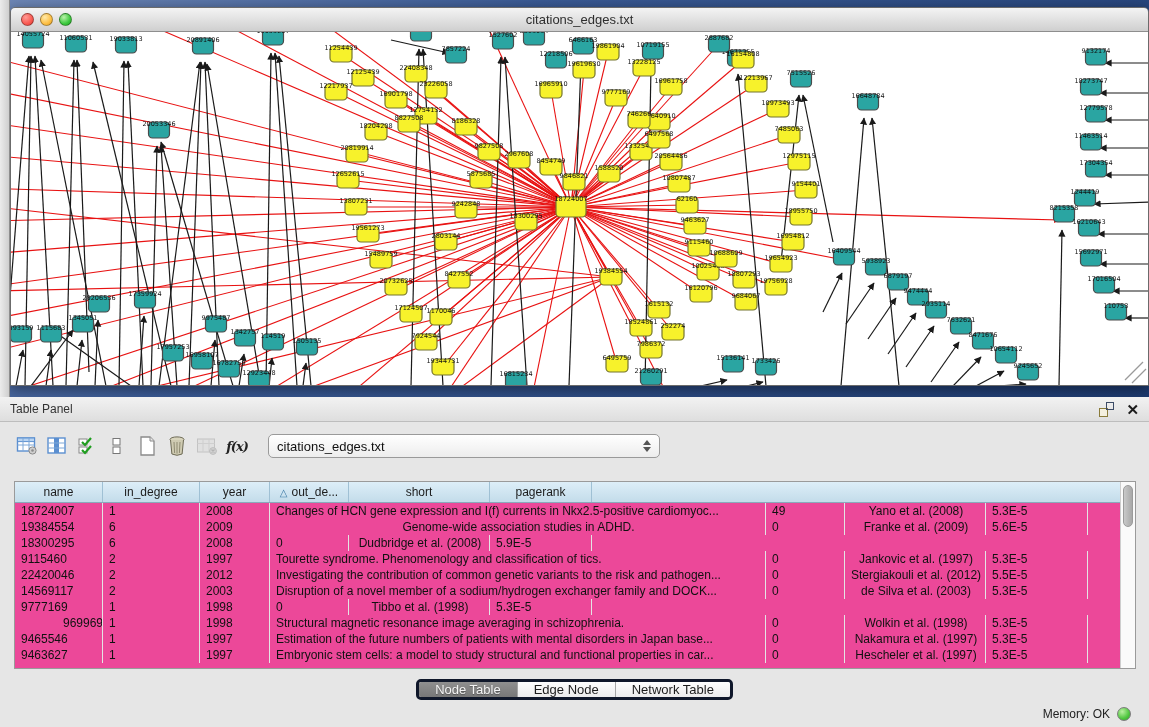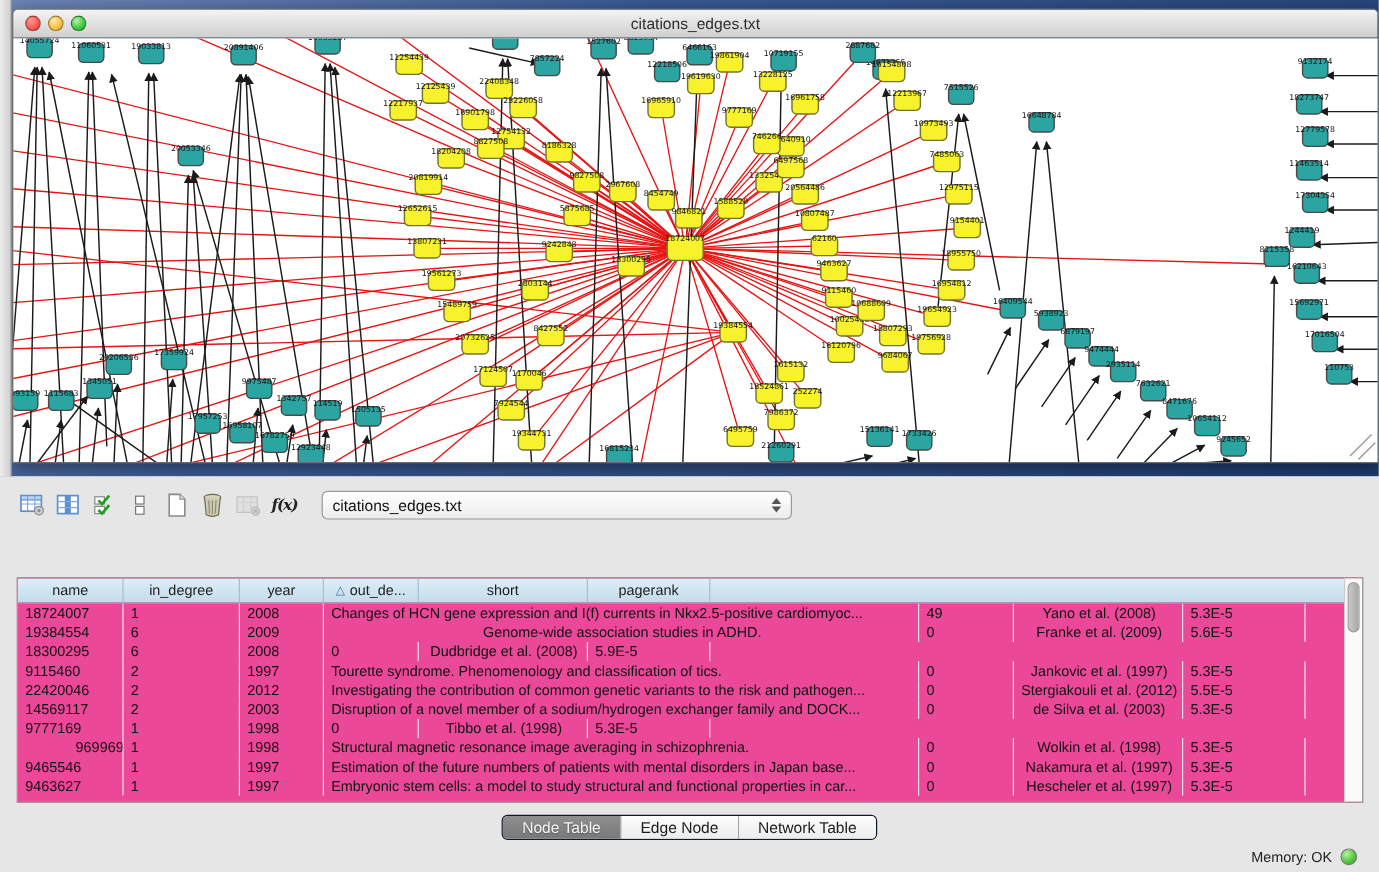--- a/index.html
+++ b/index.html
@@ -57,22 +57,22 @@
     border-right:1px solid #9fc0d4; cursor:pointer; white-space:nowrap; overflow:hidden; }
   .sort-tri { color:#3d7ba6; font-size:10px; margin-right:4px; }
   .grid-body .row { display:flex; height:16px; cursor:default; }
   .grid-body .cell { font-size:12px; color:#111; white-space:nowrap; overflow:hidden; padding:0 4px 0 6px;
     border-right:1px solid #e4e4e4; line-height:16px; }
   .vscroll { width:15px; background:#fafafa; border-left:1px solid #cdcdcd; position:relative; }
   .vthumb { position:absolute; left:2px; top:3px; width:10px; height:42px; border-radius:5px;
     background:linear-gradient(90deg,#c9c9c9,#a8a8a8); border:1px solid #9b9b9b; cursor:pointer; }
 
   .tabs-row { position:absolute; left:0; top:282px; width:1149px; display:flex; justify-content:center; }
-  .seg { display:flex; border:1px solid #0f172a; border-radius:5px; overflow:hidden; height:21px;
-    box-shadow:inset 0 1px 0 rgba(255,255,255,.7); }
+  .seg { display:flex; border:3px solid #0f172a; border-radius:5px; overflow:hidden; height:21px;
+    box-shadow:inset 0 1px 0 rgba(255,255,255,.7);align-items:flex-end; }
   .seg .tab { font-size:13px; padding:0 16px; display:flex; align-items:center; background:linear-gradient(#fdfdfd,#ececec);
     color:#1c1c1c; border-right:1px solid #a5a5a5; cursor:pointer; }
   .seg .tab:last-child { border-right:none; }
   .seg .tab.selected { background:linear-gradient(#8f8f8f,#787878); color:#f4f4f4; text-shadow:0 1px 1px rgba(0,0,0,.35); }
 
   .status-bar { position:absolute; left:0; top:303px; width:1149px; height:27px; display:flex;
     align-items:center; justify-content:flex-end; padding-right:18px; gap:7px; }
   .mem-label { font-size:12px; color:#222; }
   .mem-dot { width:14px; height:14px; border-radius:50%; border:1px solid #7b7b7b;
     background:radial-gradient(circle at 35% 30%,#b9f0a0,#4fc63f 60%,#2ea32a); }
@@ -746,20 +746,29 @@
           </g>
           <line x1="1114" y1="348" x2="1132" y2="330" stroke="#9a9a9a" stroke-width="1.2"></line>
           <line x1="1121" y1="351" x2="1135" y2="337" stroke="#9a9a9a" stroke-width="1.2"></line>
         </svg>
     </div>
   </div>
 </div>
 <div class="left-strip"></div>
 
 <div class="table-panel">
+  <div class="panel-header">
+    <span class="panel-title">Table Panel</span>
+    <span class="spacer"></span>
+    <span class="float-icon">
+        <span class="sq1"></span>
+        <span class="sq2"></span>
+      </span>
+    <span class="close-icon">✕</span>
+  </div>
 
   <div class="toolbar" id="toolbar">
 
     <div class="tool-btn">
         <svg width="22" height="20" viewBox="0 0 22 20">
           <rect x="1.5" y="2" width="17" height="13" fill="#fff" stroke="#5b8fd0" stroke-width="1.4"></rect>
           <rect x="1.5" y="2" width="17" height="3.6" fill="#b9d4f2" stroke="#5b8fd0"></rect>
           <line x1="7" y1="2" x2="7" y2="15" stroke="#7fa8d8"></line>
           <line x1="13" y1="2" x2="13" y2="15" stroke="#7fa8d8"></line>
           <line x1="1.5" y1="9" x2="18.5" y2="9" stroke="#7fa8d8"></line>

